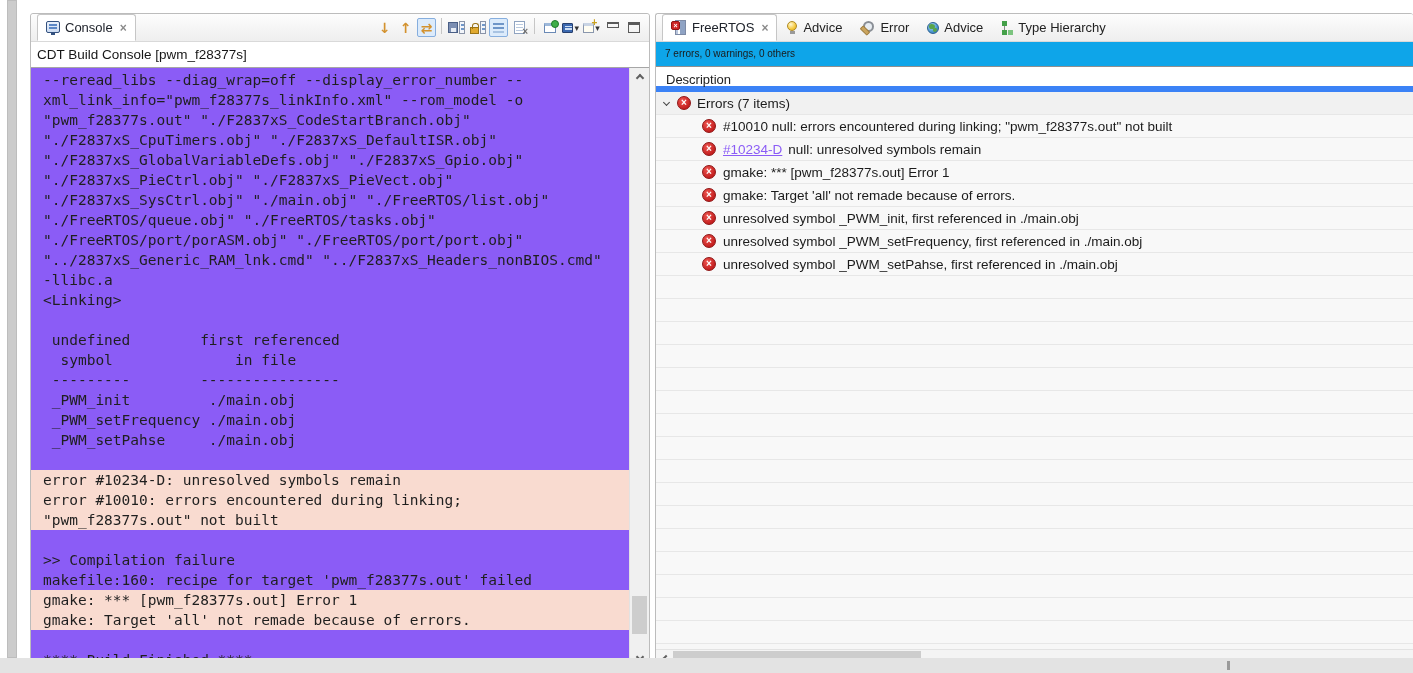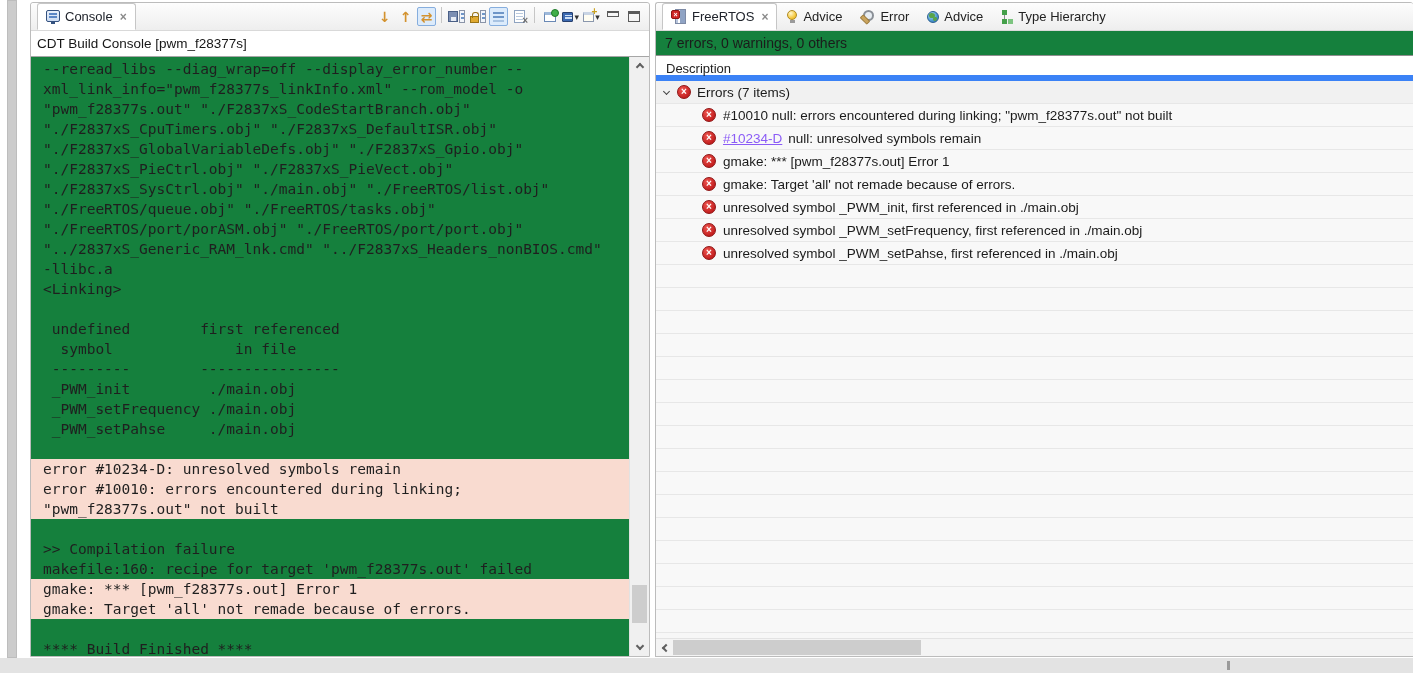--- a/index.html
+++ b/index.html
@@ -6,31 +6,31 @@
   html,body { margin:0; padding:0; }
   body {
     width:1413px; height:673px; position:relative; overflow:hidden;
     background:#ffffff; font-family:"Liberation Sans", sans-serif; color:#1b1b1b;
   }
   .bottom-strip { position:absolute; left:0; top:658px; width:1413px; height:15px; background:#e3e3e3; }
   .grip { position:absolute; left:1227px; top:661px; width:3px; height:9px; background:#9a9a9a; }
   .left-rail { position:absolute; left:7px; top:0; width:10px; height:658px; background:#cccccc; border:1px solid #bdbdbd; }
 
   
-  .panel { position:absolute; top:2px; background:#fff; border:1px solid #bcbcbc; border-radius:3px 3px 0 0; }
+  .panel { position:absolute; top:13px; background:#fff; border:1px solid #bcbcbc; border-radius:3px 3px 0 0; }
   .tabbar { height:28px; display:flex; align-items:flex-end; background:linear-gradient(#fdfdfd,#eeeeee); border-bottom:1px solid #d9d9d9; border-radius:3px 3px 0 0; }
   .tab { display:flex; align-items:center; gap:5px; height:27px; padding:0 8px; font-size:13px; color:#20242c; }
   .tab.active { background:#fff; border:1px solid #c6c6c6; border-bottom:1px solid #fff; border-radius:3px 3px 0 0; margin-left:6px; }
   .tab.plain { margin-left:2px; color:#222; }
   .tab-close { color:#8a8a8a; font-size:12px; font-weight:bold; margin-left:2px; cursor:default; }
 
   
   #console-panel { left:30px; width:620px; height:655px; }
   .view-title { height:26px; line-height:25px; padding-left:6px; font-size:13.5px; color:#161616; background:#fff; border-bottom:1px solid #a6a6a6; }
-  .console-body { position:absolute; top:54px; left:0; right:0; bottom:0; background:#15803d; }
+  .console-body { position:absolute; top:54px; left:0; right:0; bottom:0; background:#8b5cf6; }
   .console-pre { position:absolute; left:0; top:2px; right:20px; bottom:0; margin:0; overflow:hidden;
                  font-family:"DejaVu Sans Mono", monospace; font-size:14.5px; line-height:20px; color:#1f1f1f; }
   .cline { height:20px; padding-left:12px; white-space:pre; }
   .cline.hl { background:#f9dbd0; }
 
   
   .vscroll { position:absolute; right:0; top:0; bottom:0; width:20px; background:#f0f0f0; border-left:1px solid #e2e2e2; }
   .vthumb { position:absolute; left:2px; right:2px; top:528px; height:38px; background:#cdcdcd; }
   .sb-btn { position:absolute; left:0; width:20px; height:17px; display:flex; align-items:center; justify-content:center; }
   .sb-btn.up { top:0; } .sb-btn.down { bottom:0; }
@@ -70,21 +70,21 @@
   .mini-max { width:12px; height:11px; border:1px solid #5a5a5a; border-top:3px solid #5a5a5a; }
 
   
   .i-console-tab { width:14px; height:12px; border:1px solid #33517f; border-radius:2px; background:linear-gradient(#e8f0fb,#cddcf2); position:relative; margin-bottom:2px; }
   .i-console-tab::before { content:""; position:absolute; left:2px; top:2px; right:2px; height:5px;
                            background:linear-gradient(#5b87c6 0 1.5px, transparent 1.5px 3px, #5b87c6 3px 4.5px, transparent 4.5px); }
   .i-console-tab::after { content:""; position:absolute; left:4px; bottom:-3px; width:4px; height:2px; background:#33517f; }
 
   
   #problems-panel { left:655px; width:758px; height:655px; border-right:none; }
-  .summary { height:24px; line-height:24px; padding-left:9px; font-size:14px; color:#1b1b1b; background:#15803d; }
+  .summary { height:24px; line-height:24px; padding-left:9px; font-size:10px; color:#1b1b1b; background:#0ea5e9; }
   .tree { position:absolute; top:52px; left:0; right:0; bottom:18px; border-top:1px solid #8f8f8f; background:#f7f7f7; overflow:hidden; }
   .tree-header { height:25px; line-height:25px; padding-left:10px; font-size:13px; color:#222; background:#fff; border-bottom:6px solid #3b82f6; }
   .trow { height:23px; display:flex; align-items:center; border-bottom:1px solid #e7e7e7; background:#f8f8f8; font-size:13.5px; color:#1b1b1b; white-space:nowrap; }
   .trow.cat { background:#f1f1f1; padding-left:8px; gap:6px; }
   .trow.item { padding-left:46px; gap:7px; }
   .trow .cat-chev { width:5px; height:5px; border-left:1.5px solid #444; border-bottom:1.5px solid #444; transform:rotate(-45deg); margin:-2px 2px 0 0; }
   .err { width:14px; height:14px; min-width:14px; border-radius:50%; background:radial-gradient(circle at 35% 30%, #ee5550, #c21d1d 75%);
          color:#fff; font-size:10px; font-weight:bold; display:flex; align-items:center; justify-content:center; line-height:1;
          border:1px solid #8f1414; }
   .elink { color:#8b5cf6; text-decoration:underline; margin-right:6px; }

